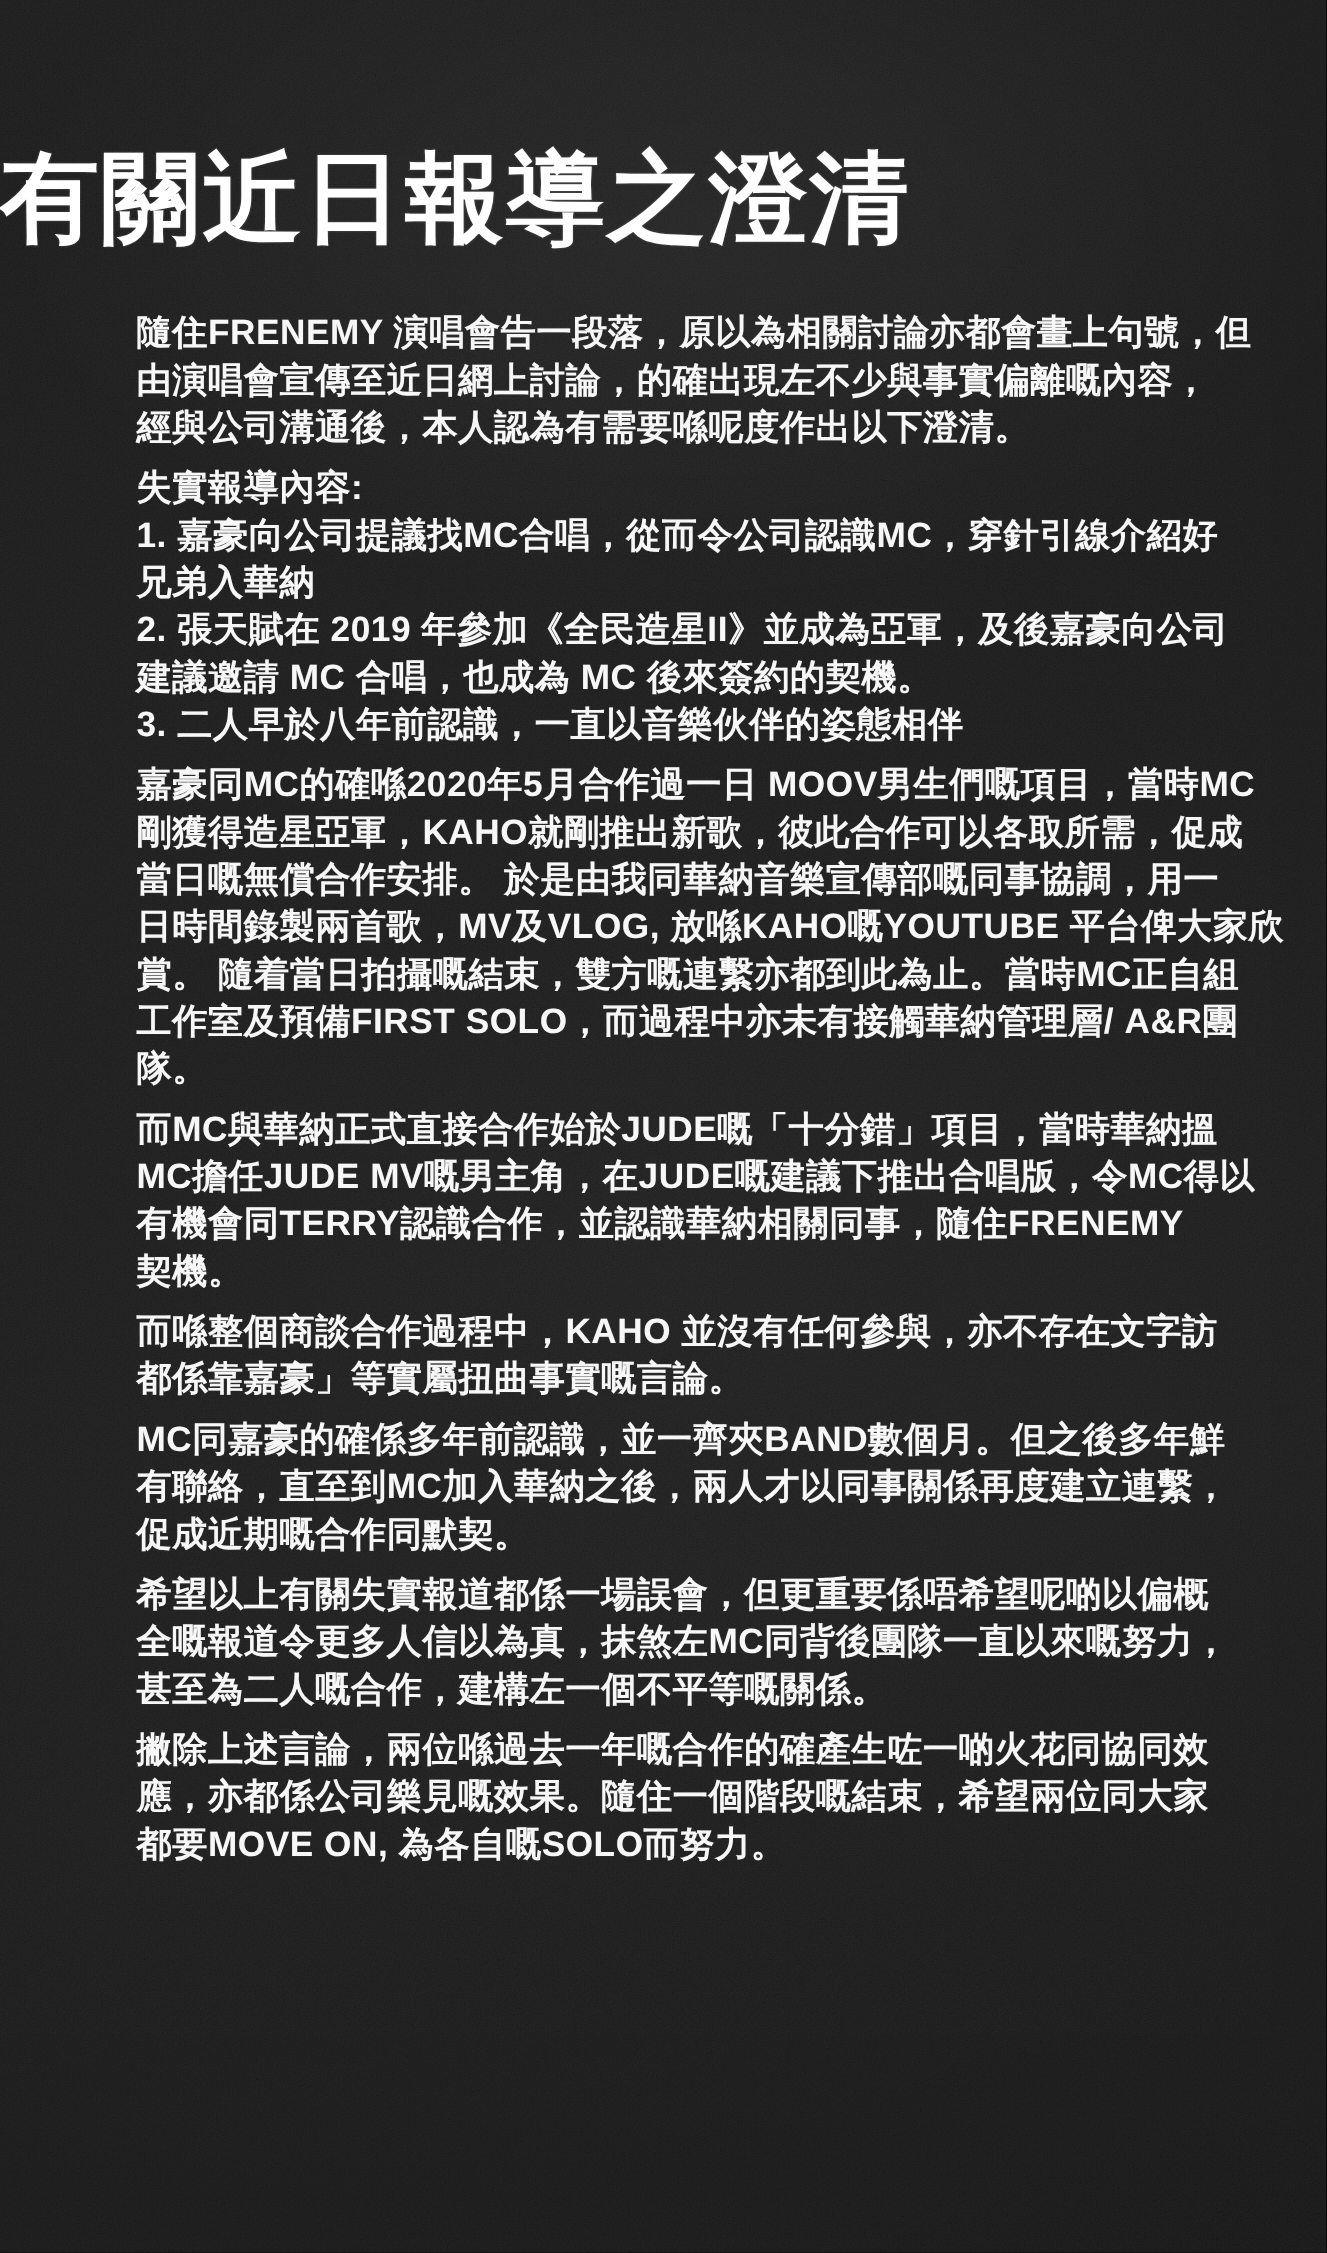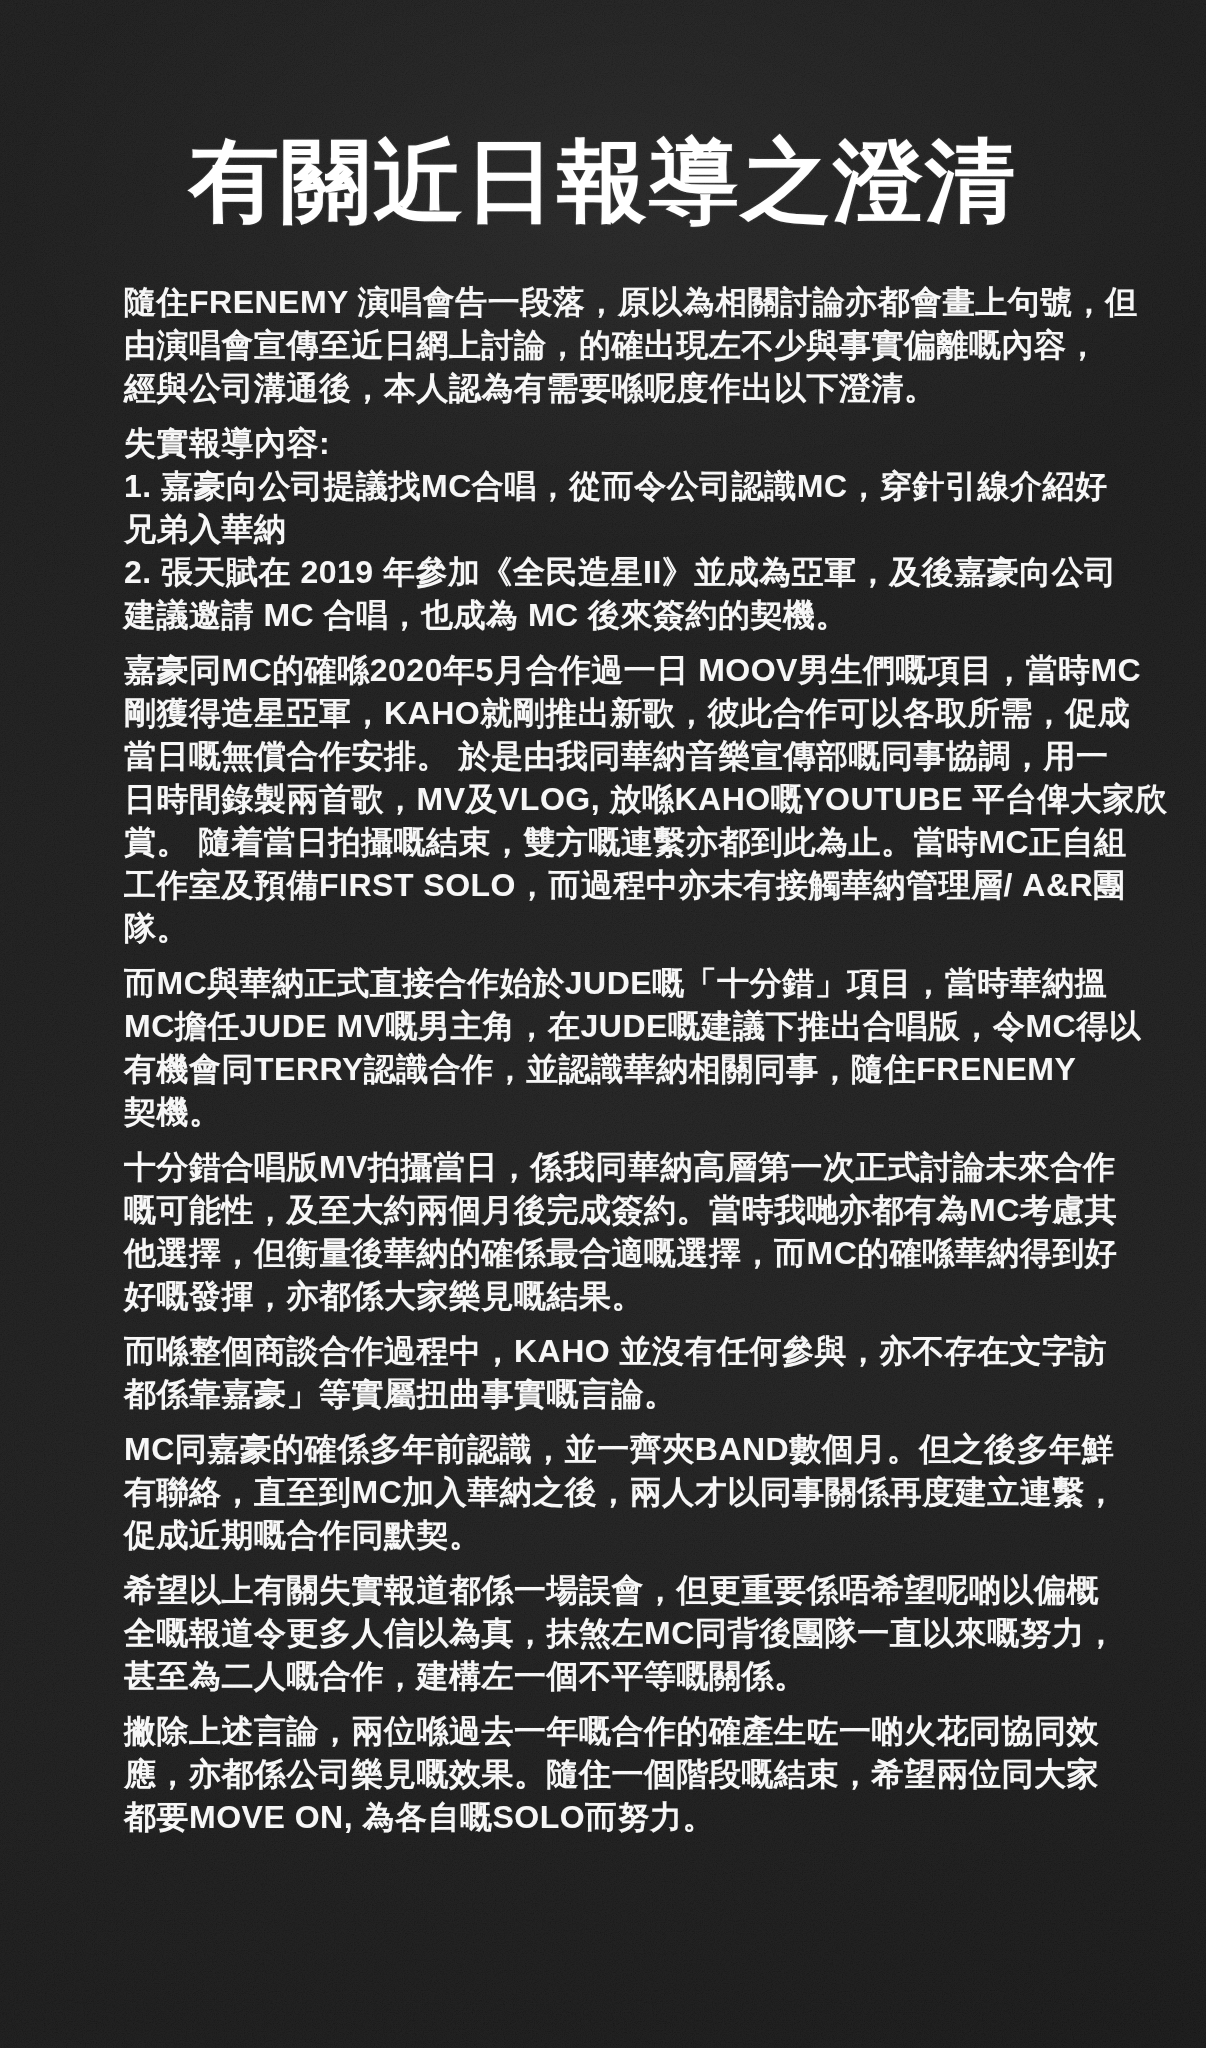--- a/index.html
+++ b/index.html
@@ -27,21 +27,21 @@
     height: 100%;
     opacity: 0.07;
     pointer-events: none;
   }
   .title {
     position: absolute;
     top: 128px;
     left: 0;
     width: 100%;
     margin: 0;
-    text-align: center;
+    text-align: left;
     font-size: 90px;
     line-height: 106px;
     font-weight: 900;
     letter-spacing: 2px;
     color: #ffffff;
     text-shadow: 0 0 2px rgba(255,255,255,0.25);
   }
   .body-text {
     position: absolute;
     top: 281px;
@@ -83,41 +83,36 @@
         <span class="line">隨住FRENEMY 演唱會告一段落，原以為相關討論亦都會畫上句號，但</span>
         <span class="line">由演唱會宣傳至近日網上討論，的確出現左不少與事實偏離嘅內容，</span>
         <span class="line">經與公司溝通後，本人認為有需要喺呢度作出以下澄清。</span>
       </p>
       <p class="para">
         <span class="line">失實報導內容:</span>
         <span class="line">1. 嘉豪向公司提議找MC合唱，從而令公司認識MC，穿針引線介紹好</span>
         <span class="line">兄弟入華納</span>
         <span class="line">2. 張天賦在 2019 年參加《全民造星II》並成為亞軍，及後嘉豪向公司</span>
         <span class="line">建議邀請 MC 合唱，也成為 MC 後來簽約的契機。</span>
+        <span class="line">3. 二人早於八年前認識，一直以音樂伙伴的姿態相伴</span>
       </p>
       <p class="para">
         <span class="line">嘉豪同MC的確喺2020年5月合作過一日 MOOV男生們嘅項目，當時MC</span>
         <span class="line">剛獲得造星亞軍，KAHO就剛推出新歌，彼此合作可以各取所需，促成</span>
         <span class="line">當日嘅無償合作安排。 於是由我同華納音樂宣傳部嘅同事協調，用一</span>
         <span class="line">日時間錄製兩首歌，MV及VLOG, 放喺KAHO嘅YOUTUBE 平台俾大家欣</span>
         <span class="line">賞。 隨着當日拍攝嘅結束，雙方嘅連繫亦都到此為止。當時MC正自組</span>
         <span class="line">工作室及預備FIRST SOLO，而過程中亦未有接觸華納管理層/ A&amp;R團</span>
         <span class="line">隊。</span>
       </p>
       <p class="para">
         <span class="line">而MC與華納正式直接合作始於JUDE嘅「十分錯」項目，當時華納搵</span>
         <span class="line">MC擔任JUDE MV嘅男主角，在JUDE嘅建議下推出合唱版，令MC得以</span>
         <span class="line">有機會同TERRY認識合作，並認識華納相關同事，隨住FRENEMY</span>
         <span class="line">契機。</span>
-      </p>
-      <p class="para">
-        <span class="line">十分錯合唱版MV拍攝當日，係我同華納高層第一次正式討論未來合作</span>
-        <span class="line">嘅可能性，及至大約兩個月後完成簽約。當時我哋亦都有為MC考慮其</span>
-        <span class="line">他選擇，但衡量後華納的確係最合適嘅選擇，而MC的確喺華納得到好</span>
-        <span class="line">好嘅發揮，亦都係大家樂見嘅結果。</span>
       </p>
       <p class="para">
         <span class="line">而喺整個商談合作過程中，KAHO 並沒有任何參與，亦不存在文字訪</span>
         <span class="line">都係靠嘉豪」等實屬扭曲事實嘅言論。</span>
       </p>
       <p class="para">
         <span class="line">MC同嘉豪的確係多年前認識，並一齊夾BAND數個月。但之後多年鮮</span>
         <span class="line">有聯絡，直至到MC加入華納之後，兩人才以同事關係再度建立連繫，</span>
         <span class="line">促成近期嘅合作同默契。</span>
       </p>

